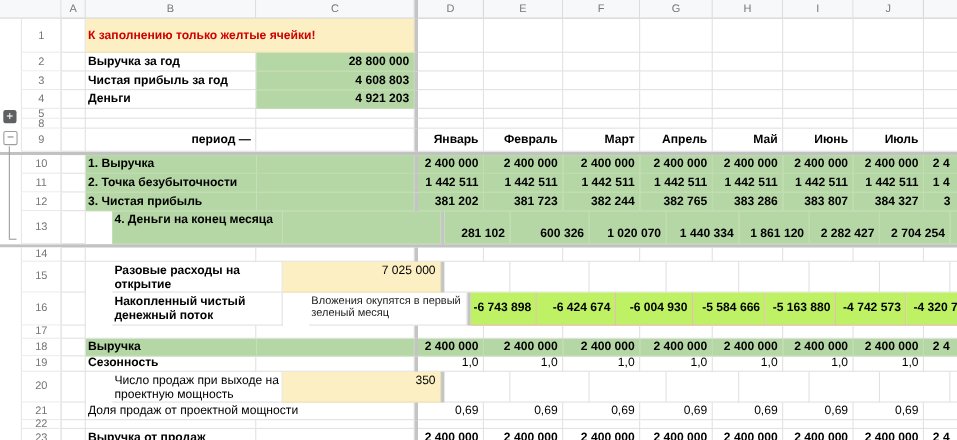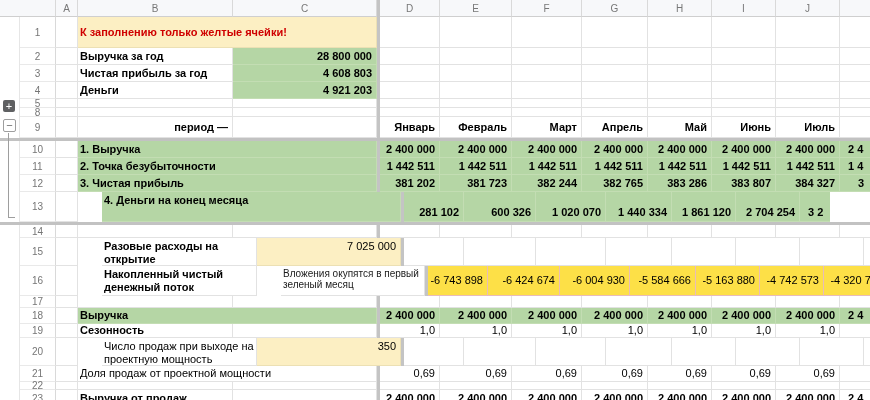--- a/index.html
+++ b/index.html
@@ -18,21 +18,21 @@
          display:flex;align-items:center;justify-content:center;border-right:1px solid #d9d9d9;border-bottom:1px solid #cfcfcf;}
   .corner{width:56px;}
   .num{justify-content:flex-end;padding-right:4px;}
   .lab{padding-left:2px;}
   .b{font-weight:bold;}
   .wrap{white-space:normal;margin-left:24px;}
   .vtop{align-items:flex-start;padding-top:2px;}
   .vbot{align-items:flex-end;padding-bottom:2px;}
   .bgG{background:#b5d6a5;border-right-color:#c3ddb3;border-bottom-color:#c3ddb3;}
   .bgY{background:#fcefc3;border-right-color:#ece0b4;border-bottom-color:#ece0b4;}
-  .bgP{background:#fde047;border-right-color:#e8bcba;border-bottom-color:#e8bcba;}
+  .bgP{background:#bef264;border-right-color:#e8bcba;border-bottom-color:#e8bcba;font-weight:bold;}
   .red{color:#cf0000;}
   .note{font-size:10px;line-height:11px;color:#1a1a1a;}
   .kpart{padding-left:8px;}
   .hdiv{height:3px;width:870px;background:#c2c2c2;}
   .ovf{overflow:visible;border-right:none;position:relative;z-index:2;text-align:center;}
   .transp{background:transparent;}
   
   #grp-plus{position:absolute;left:3px;top:100px;width:12px;height:12px;background:#5f6062;color:#fff;
             border-radius:2px;font-size:11px;line-height:12px;text-align:center;z-index:5;}
   #grp-minus{position:absolute;left:3px;top:119px;width:11px;height:11px;background:#fff;color:#6b6b6b;
@@ -237,20 +237,21 @@
     <div class="rn">13</div>
     <div class="cell wA"></div>
     <div class="cell wB bgG lab b wrap vtop" style="border-right:none">4. Деньги на конец месяца</div>
     <div class="cell wC bgG"></div>
     <div class="fz"></div>
     <div class="cell wD bgG num b vbot">281 102</div>
     <div class="cell wE bgG num b vbot">600 326</div>
     <div class="cell wF bgG num b vbot">1 020 070</div>
     <div class="cell wG bgG num b vbot">1 440 334</div>
     <div class="cell wH bgG num b vbot">1 861 120</div>
+    <div class="cell wI bgG num b vbot">2 282 427</div>
     <div class="cell wJ bgG num b vbot">2 704 254</div>
     <div class="cell wK bgG kpart b vbot">3 2</div>
   </div>
 
   <div class="hdiv"></div>
 
   <div class="r" style="height:13px">
     <div class="g"></div>
     <div class="rn">14</div>
     <div class="cell wA"></div>

